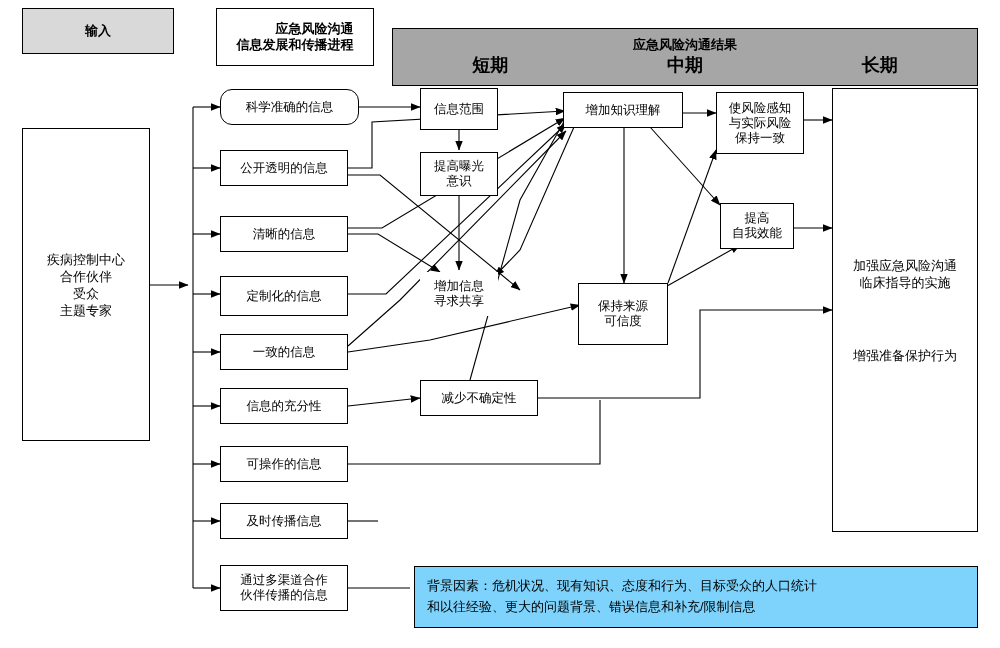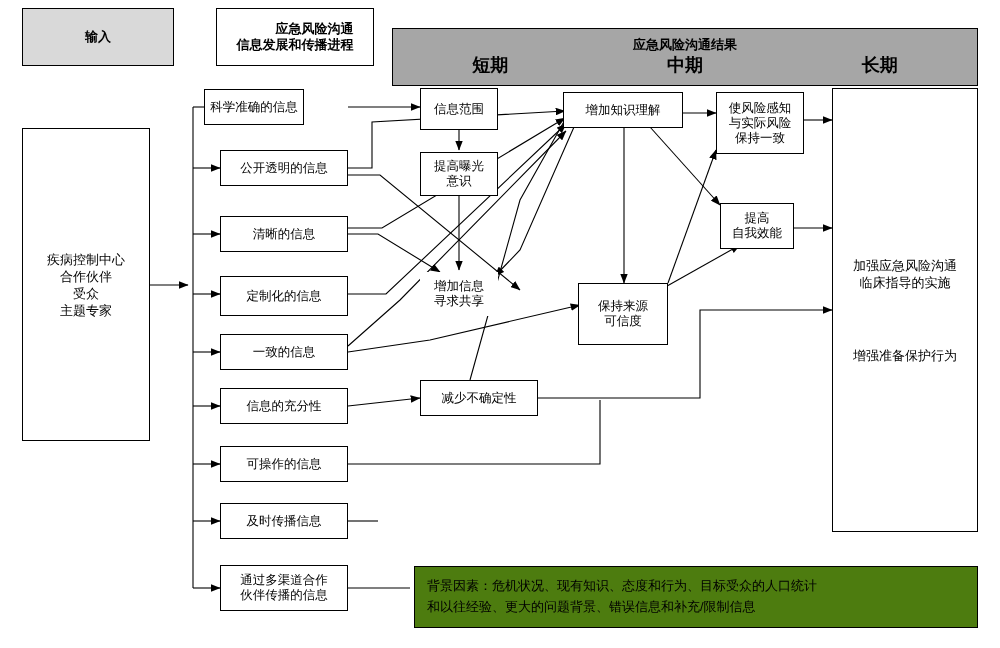--- a/index.html
+++ b/index.html
@@ -49,41 +49,41 @@
     font-size: 12.5px;
     line-height: 15px;
     color: #000;
     padding: 2px;
   }
   .box.lg { font-size: 13px; line-height: 17px; }
   .note {
     position: absolute;
     border: 1px solid #000;
     box-sizing: border-box;
-    background: #4d7c0f;
+    background: #7dd3fc;
     font-size: 13px;
     line-height: 21px;
     color: #000;
     padding: 8px 12px;
     text-align: left;
   }
   svg.wires {
     position: absolute;
     left: 0; top: 0;
     width: 1000px;
     height: 648px;
     pointer-events: none;
   }
 </style>
 </head>
 <body>
 
 <div id="canvas">
 
-  <div class="hdr" style="left:22px; top:8px; width:152px; height:58px; background:#d9d9d9; justify-content:center;">
+  <div class="hdr" style="left:22px; top:8px; width:152px; height:46px; background:#d9d9d9; justify-content:center;">
     <span>输入</span>
   </div>
 
   <div class="hdr" style="left:216px; top:8px; width:158px; height:58px; justify-content:center;">
     <div style="text-align:right; line-height:16px;">
       <div>应急风险沟通</div>
       <div>信息发展和传播进程</div>
     </div>
   </div>
 
@@ -170,21 +170,21 @@
 
   <div class="box lg" style="left:22px; top:128px; width:128px; height:313px;">
     <div style="text-align:center;">
       <div>疾病控制中心</div>
       <div>合作伙伴</div>
       <div>受众</div>
       <div>主题专家</div>
     </div>
   </div>
 
-  <div class="box" style="left:204px; top:89px; width:100px; height:36px;">
+  <div class="box" style="left:220px; top:89px; width:139px; height:36px;border-radius:12px;">
     <span>科学准确的信息</span>
   </div>
   <div class="box" style="left:220px; top:150px; width:128px; height:36px;">
     <span>公开透明的信息</span>
   </div>
   <div class="box" style="left:220px; top:216px; width:128px; height:36px;">
     <span>清晰的信息</span>
   </div>
   <div class="box" style="left:220px; top:276px; width:128px; height:40px;">
     <span>定制化的信息</span>

